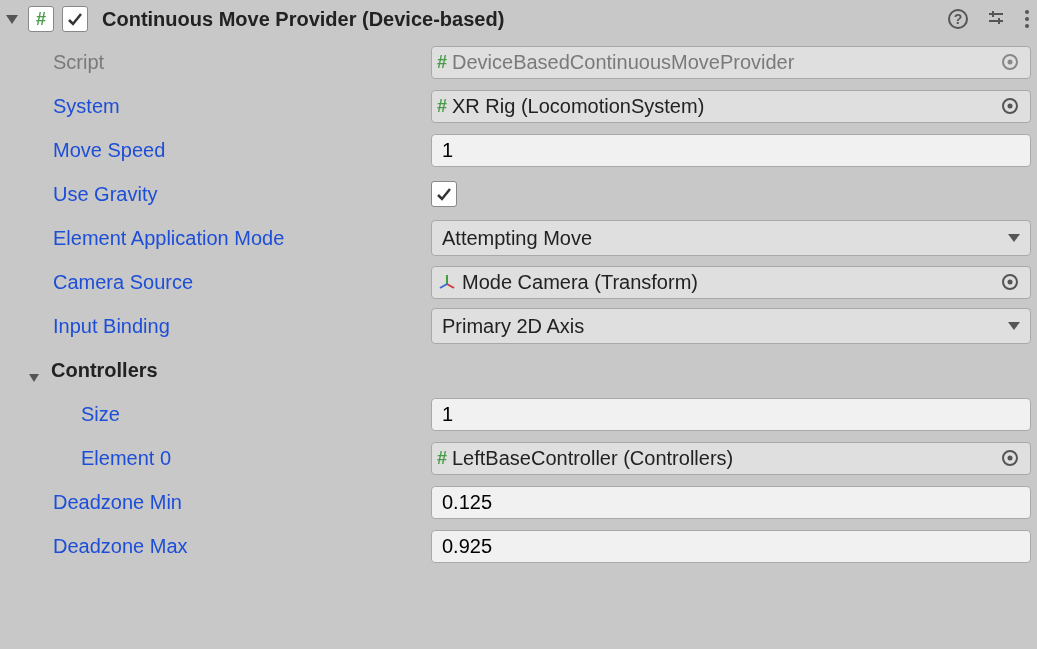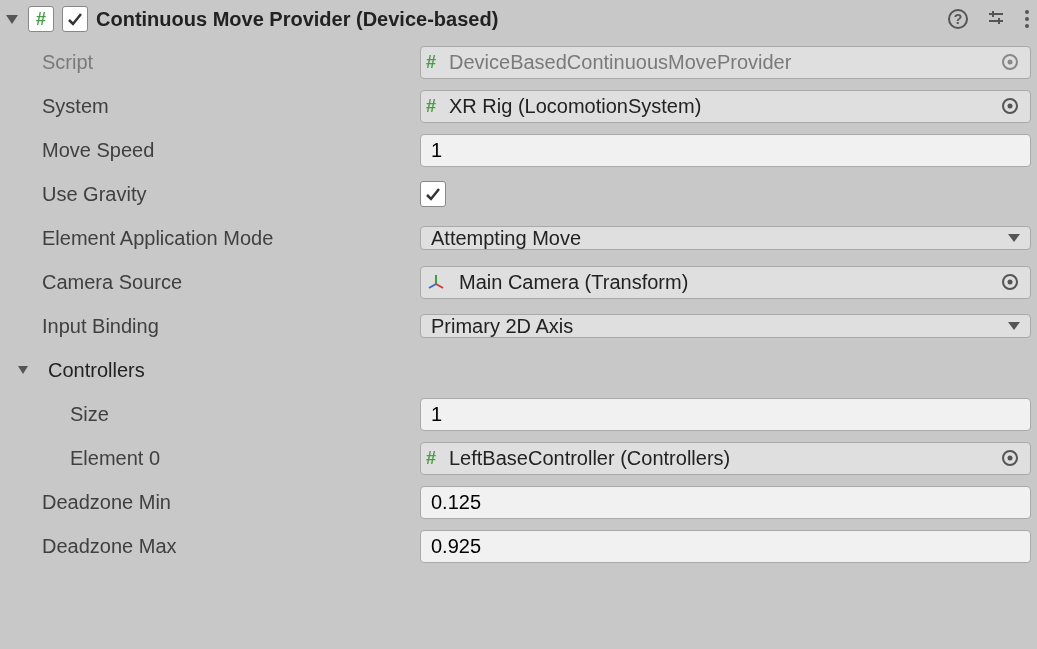--- a/index.html
+++ b/index.html
@@ -41,66 +41,67 @@
     width: 26px; height: 26px;
     background: #fff;
     border: 1px solid #888;
     border-radius: 3px;
     display: flex; align-items: center; justify-content: center;
     cursor: pointer;
   }
   .hdr-check svg, .checkbox svg { display:block; }
   .title {
     font-weight: 700;
+    margin-left: 6px;
     flex: 1;
   }
   .hdr-icons {
     display: flex;
     gap: 16px;
     align-items: center;
   }
   .hdr-icon {
     color: #555;
     cursor: pointer;
     display: flex; align-items: center; justify-content: center;
   }
 
   
-  .rows { padding: 2px 6px 6px 6px; }
+  .rows { padding: 2px 6px 6px 17px; }
   .row {
     display: flex;
     align-items: center;
     height: 44px;
   }
   .row .label {
     padding-left: 36px;
     width: 414px;
     flex: 0 0 414px;
-    color: #404040;
+    color: #1d4ed8;
     white-space: nowrap;
   }
   .row .label.disabled { color: #7a7a7a; }
   .row .label.l2 { padding-left: 64px; }
   .row .value { flex: 1; display: flex; align-items:center; }
 
   
   .objfield {
     flex: 1;
     height: 33px;
     background: #dfdfdf;
     border: 1px solid #a9a9a9;
     border-radius: 4px;
     display: flex;
     align-items: center;
     padding: 0 6px;
     gap: 6px;
     position: relative;
   }
   .objfield.dim { color:#7a7a7a; }
-  .objfield .txt { flex:1; white-space:nowrap; overflow:hidden; text-overflow:ellipsis;margin-left:8px; }
+  .objfield .txt { flex:1; white-space:nowrap; overflow:hidden; text-overflow:ellipsis; }
   .obj-picker {
     width: 28px; display:flex; align-items:center; justify-content:center;
     color:#555; cursor:pointer;
   }
   .mini-hash {
     width: 8px; height: 8px;
     font-size: 18px; font-weight:700; color:#4a9c4a;
     display:flex; align-items:center; justify-content:center;
     line-height:0;
   }
@@ -120,21 +121,21 @@
     display:flex; align-items:center;
   }
   .txtfield input {
     border:none; outline:none; background:transparent;
     font: inherit; width:100%;
   }
 
   
   .dropdown {
     flex:1;
-    height:24px;
+    height:36px;
     background:#dfdfdf;
     border:1px solid #a9a9a9;
     border-radius:4px;
     padding:0 10px;
     display:flex; align-items:center;
     justify-content:space-between;
     cursor:pointer;
   }
   .dd-caret {
     width:0;height:0;
@@ -148,23 +149,23 @@
     width: 26px; height: 26px;
     background: #fff;
     border: 1px solid #888;
     border-radius: 3px;
     display: flex; align-items: center; justify-content: center;
     cursor: pointer;
   }
 
   
   .fold-label {
-    display:flex; align-items:center; gap:20px;
+    display:flex; align-items:flex-end; gap:12px;
     padding-left: 12px;
-    width:414px; flex:0 0 414px;
+    width:414px; flex:0 0 414px;font-weight:bold;
   }
   .fold-label .tri {
     width:0;height:0;
     border-left:5px solid transparent;
     border-right:5px solid transparent;
     border-top:8px solid #555;
   }
 </style>
 </head>
 <body>
@@ -274,21 +275,21 @@
       <div class="label">Camera Source</div>
       <div class="value">
         <div class="objfield">
           <span class="mini-axes">
             <svg width="18" height="18" viewBox="0 0 18 18">
               <line x1="9" y1="11" x2="9" y2="2" stroke="#3da03d" stroke-width="2"></line>
               <line x1="9" y1="11" x2="16" y2="15" stroke="#d23a3a" stroke-width="2"></line>
               <line x1="9" y1="11" x2="2" y2="15" stroke="#3a6cd2" stroke-width="2"></line>
             </svg>
           </span>
-          <span class="txt">Main Camera (Transform)</span>
+          <span class="txt">Mode Camera (Transform)</span>
           <span class="obj-picker">
             <svg width="18" height="18" viewBox="0 0 18 18">
                 <circle cx="9" cy="9" r="7" fill="none" stroke="#555" stroke-width="2"></circle>
                 <circle cx="9" cy="9" r="2.5" fill="#555"></circle>
               </svg>
           </span>
         </div>
       </div>
     </div>
 

